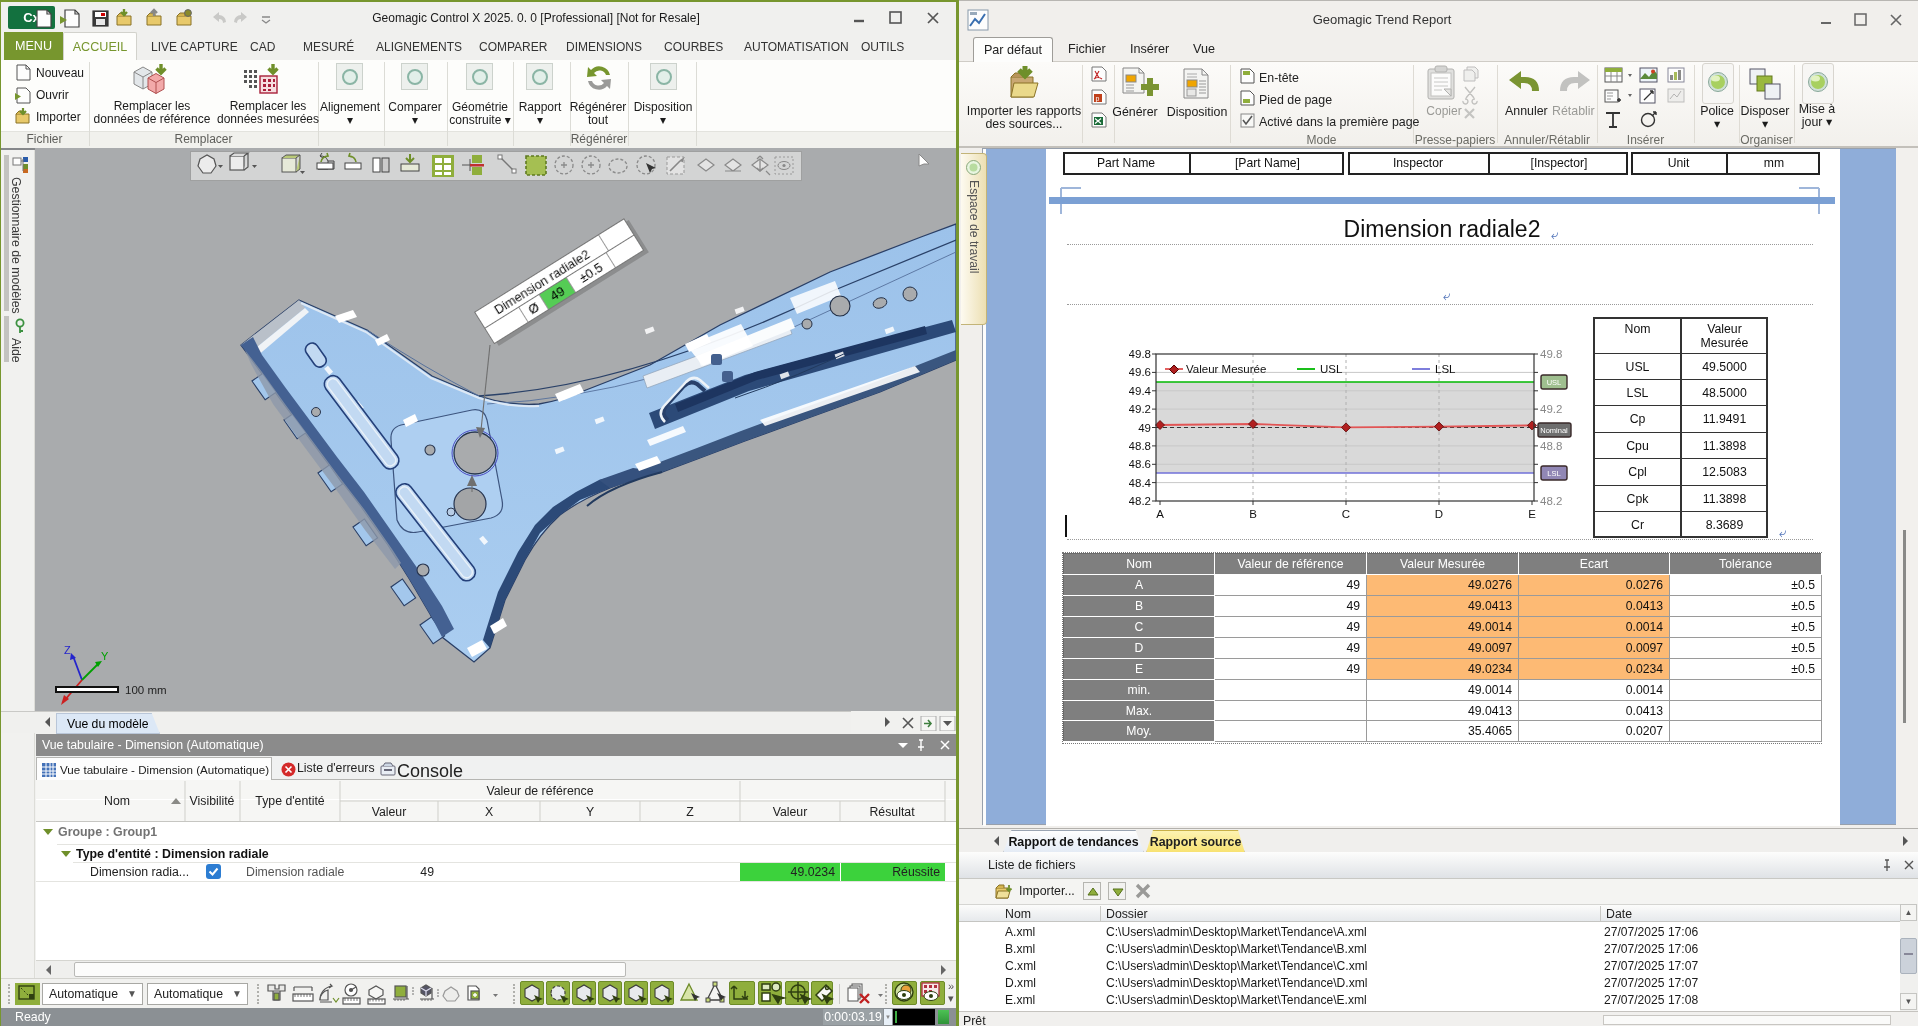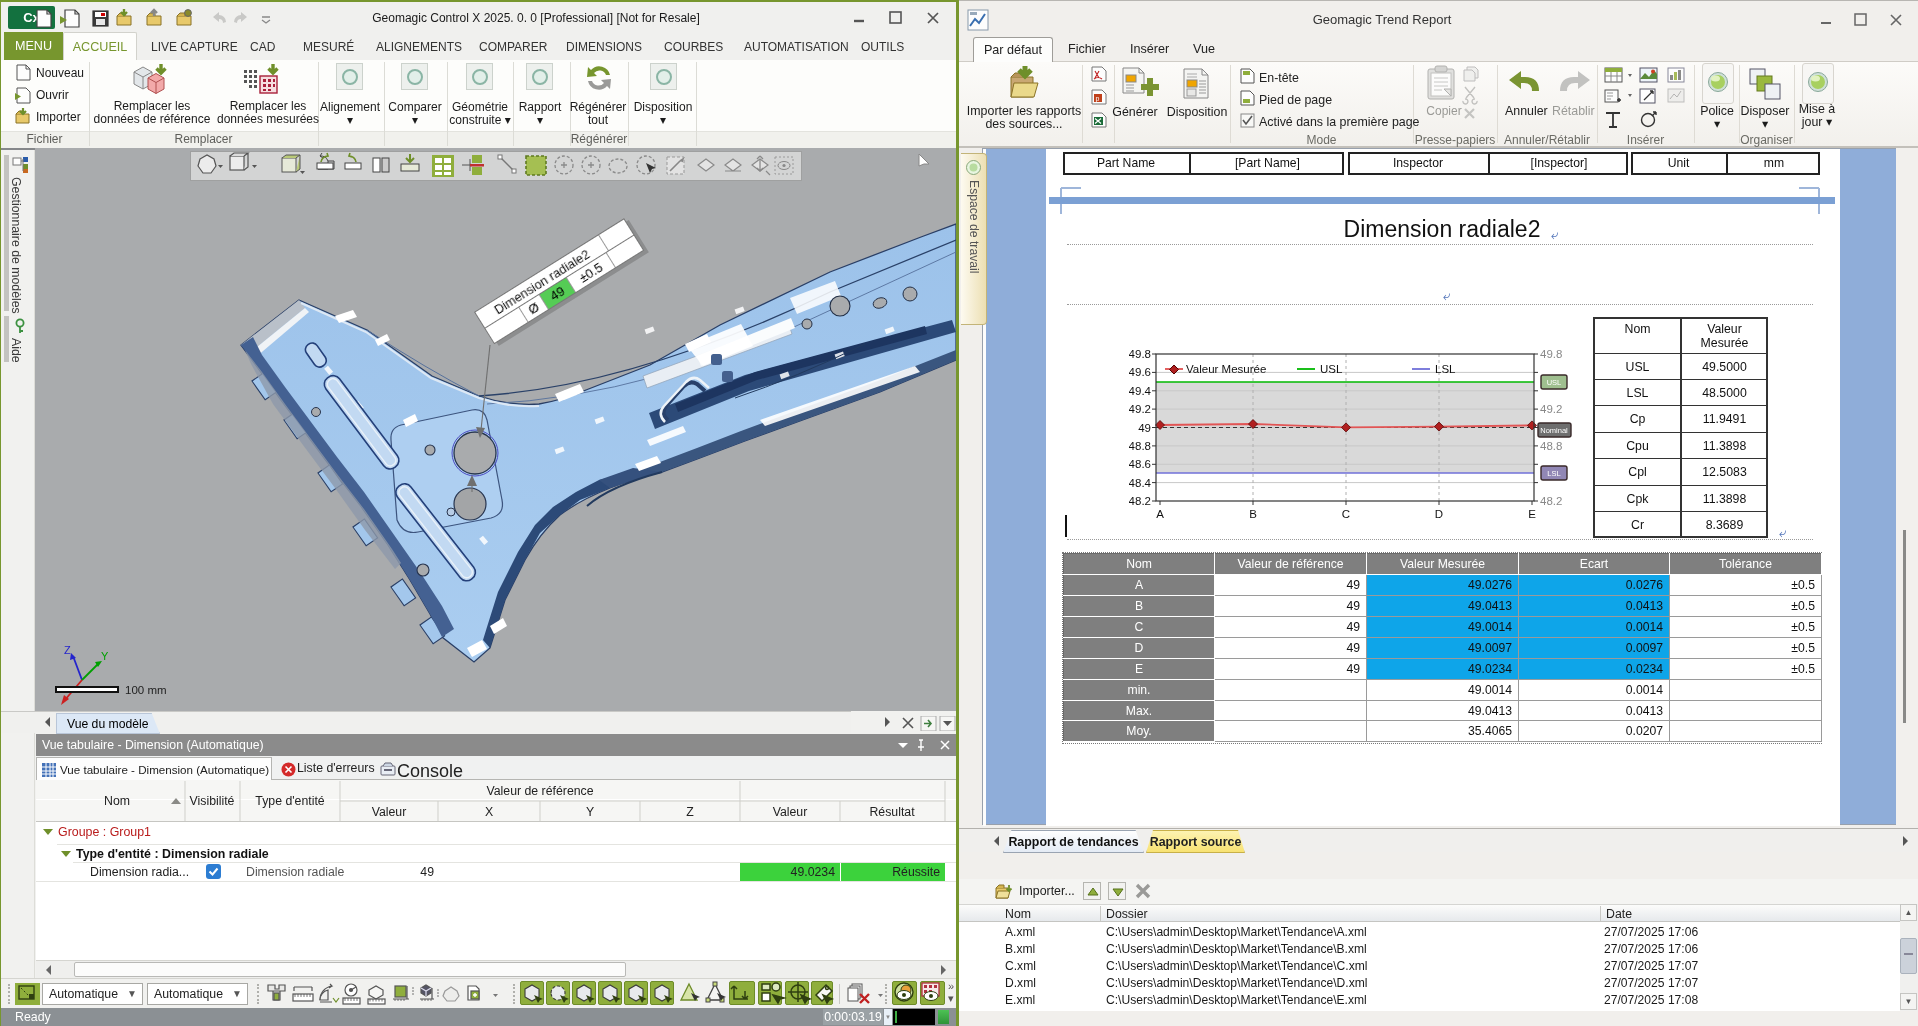--- a/index.html
+++ b/index.html
@@ -11,21 +11,21 @@
 .olv{background:#77962e}
 .sep{position:absolute;width:1px;background:#dcdcd6}
 .gl{position:absolute;font-size:12px;color:#5e5e5a}
 .lbl{position:absolute;font-size:12px;color:#1b1b1b;line-height:13px;text-align:center}
 .tabtx{position:absolute;font-size:12px;color:#333;top:8px}
 .cirbtn{position:absolute;width:27px;height:27px;background:#edf0ed;border:1px solid #ccd2cc;top:63px}
 .cirbtn i{position:absolute;left:50%;top:50%;width:16px;height:16px;margin:-8px 0 0 -8px;border:2px solid #8ab5a5;border-radius:50%;background:#e2efe9}
 .gi{position:absolute;top:981px;width:24px;height:24px;background:#8fae3c;border:1px solid #6d8b28;border-radius:2px}
 td{border:1px solid #9a9a9a;padding:0 6px;overflow:hidden;white-space:nowrap}
 td.hd{background:#7f7f7f;color:#fff;border-color:#6a6a6a #fff #fff #6a6a6a}
-td.gc{background:#0ea5e9}
+td.gc{background:#fdba74}
 td.wc{background:#fff}
 </style></head>
 <body>
 <div class="ab" style="left:0;top:0;width:959px;height:1026px;background:#f1f1ef">
 
 <div class="ab olv" style="left:0;top:0;width:959px;height:2px"></div>
 <div class="ab olv" style="left:956px;top:0;width:3px;height:1026px"></div>
 <div class="ab olv" style="left:0;top:0;width:1px;height:1026px"></div>
 
 <div class="ab" style="left:1px;top:2px;width:955px;height:30px;background:#f0f0ee">
@@ -462,21 +462,21 @@
  <text x="504" y="15" font-size="12.3" fill="#222" text-anchor="middle">Valeur de référence</text>
  <text x="353" y="36" font-size="12.3" fill="#222" text-anchor="middle">Valeur</text>
  <text x="453" y="36" font-size="12.3" fill="#222" text-anchor="middle">X</text>
  <text x="554" y="36" font-size="12.3" fill="#222" text-anchor="middle">Y</text>
  <text x="654" y="36" font-size="12.3" fill="#222" text-anchor="middle">Z</text>
  <text x="754" y="36" font-size="12.3" fill="#222" text-anchor="middle">Valeur</text>
  <text x="856" y="36" font-size="12.3" fill="#222" text-anchor="middle">Résultat</text>
 </svg>
 <div class="ab" style="left:36px;top:822px;width:920px;height:138px;background:#fff"></div>
 <div class="ab" style="left:43px;top:829px;width:0;height:0;border:5px solid transparent;border-top:6px solid #6f8f2a"></div>
-<div class="ab" style="left:58px;top:825px;font-size:12.4px;font-weight:normal;color:#b91c1c">Groupe : Group1</div>
+<div class="ab" style="left:58px;top:825px;font-size:12.4px;font-weight:bold;color:#737373">Groupe : Group1</div>
 <div class="ab" style="left:61px;top:851px;width:0;height:0;border:5px solid transparent;border-top:6px solid #6f8f2a"></div>
 <div class="ab" style="left:76px;top:847px;font-size:12.4px;font-weight:bold;color:#111">Type d'entité : Dimension radiale</div>
 <div class="ab" style="left:57px;top:844px;width:899px;height:1px;background:#e4e4e0"></div>
 <div class="ab" style="left:73px;top:862px;width:883px;height:1px;background:#e4e4e0"></div>
 <div class="ab" style="left:36px;top:863px;width:920px;height:18px;font-size:12.3px;color:#222">
  <div class="ab" style="left:54px;top:2px">Dimension radia...</div>
  <div class="ab" style="left:170px;top:1px;width:15px;height:15px;background:#2d7dd2;border-radius:3px"><svg width="15" height="15" viewBox="0 0 15 15">
         <path d="M3.5,7.5 l3,3 5,-6" stroke="#fff" stroke-width="2" fill="none"></path>
       </svg></div>
  <div class="ab" style="left:210px;top:2px;color:#555">Dimension radiale</div>
@@ -1030,20 +1030,27 @@
       </table>
 </div>
 
 <div class="ab" style="left:0;top:827px;width:959px;height:24px;background:#f0efed;border-top:1px solid #b3b1ad">
  <div class="ab" style="left:30px;top:7px;width:0;height:0;border:5px solid transparent;border-right-color:#555"></div>
  <div class="ab" style="left:44px;top:1px;width:141px;height:23px;background:linear-gradient(#fefefe,#e4ebf5);border:1px solid #9aa4b2;clip-path:polygon(6% 0,94% 0,100% 100%,0 100%);font-size:12.4px;font-weight:bold;color:#111;text-align:center;line-height:22px">Rapport de tendances</div>
  <div class="ab" style="left:187px;top:1px;width:99px;height:23px;background:linear-gradient(#fdf3b2,#f8e272);border:1px solid #c8b048;clip-path:polygon(7% 0,93% 0,100% 100%,0 100%);font-size:12.4px;font-weight:bold;color:#222;text-align:center;line-height:22px">Rapport source</div>
  <div class="ab" style="left:944px;top:7px;width:0;height:0;border:5px solid transparent;border-left-color:#555"></div>
 </div>
 
+<div class="ab" style="left:0;top:851px;width:959px;height:27px;background:linear-gradient(#fdfdfc,#dfe2e6);border-bottom:1px solid #c8c8c4">
+ <div class="ab" style="left:29px;top:6px;font-size:12.6px;color:#222">Liste de fichiers</div>
+ <svg class="ab" style="left:925px;top:7px" width="30" height="13" viewBox="0 0 30 13">
+        <path d="M3,1 v7 m-3,0 h6 m-3,0 v4 m-2,-11 h4" stroke="#555" stroke-width="1.3" fill="none"></path>
+        <path d="M21,2 l8,8 m0,-8 l-8,8" stroke="#555" stroke-width="1.4"></path>
+      </svg>
+</div>
 <div class="ab" style="left:0;top:878px;width:959px;height:25px;background:#f4f4f2">
  <svg class="ab" style="left:36px;top:4px" width="18" height="17" viewBox="0 0 18 17">
         <path d="M1,5 h12 v10 h-12 z" fill="#e8c96a" stroke="#8a7326"></path>
         <path d="M1,5 l3,-3 h5 v3" fill="#d4b44f" stroke="#8a7326"></path>
         <path d="M3,8 h12 l-2,7 h-12 z" fill="#f0e09a" stroke="#8a7326"></path>
         <path d="M14,2 v6 m-2.5,-2.5 l2.5,2.5 2.5,-2.5" stroke="#6f8f2a" stroke-width="1.8" fill="none"></path>
       </svg>
  <div class="ab" style="left:60px;top:5px;font-size:12.4px;color:#222">Importer...</div>
  <div class="ab" style="left:124px;top:3px;width:18px;height:18px;background:#f2f2f0;border:1px solid #b5b5b0"><svg width="18" height="18" viewBox="0 0 18 18">
           <path d="M9,5 l5,7 h-10 z" fill="#8fae3c" stroke="#55701a"></path>
@@ -1080,13 +1087,17 @@
       <div class="ab" style="left:645px;top:71px">27/07/2025 17:08</div>
 </div>
 <div class="ab" style="left:941px;top:903px;width:18px;height:107px;background:#f0f0ee">
  <div class="ab" style="left:0;top:0;width:17px;height:17px;background:#f4f4f2;border:1px solid #c5c5c2;font-size:8px;color:#555;text-align:center;line-height:16px">▲</div>
  <div class="ab" style="left:0;top:34px;width:17px;height:36px;background:#ccd2da;border:1px solid #aab2bc;border-radius:2px">
         <div style="margin:14px 3px;border-top:1px solid #889;height:2px;border-bottom:1px solid #889"></div>
       </div>
  <div class="ab" style="left:0;top:89px;width:17px;height:17px;background:#f4f4f2;border:1px solid #c5c5c2;font-size:8px;color:#555;text-align:center;line-height:16px">▼</div>
 </div>
 
+<div class="ab" style="left:0;top:1010px;width:959px;height:16px;background:#f1f0ee;border-top:1px solid #c5c3bf">
+ <div class="ab" style="left:4px;top:2px;font-size:12.3px;color:#222">Prêt</div>
+ <div class="ab" style="left:644px;top:3px;width:288px;height:10px;background:#fafaf9;border:1px solid #c8c6c2"></div>
+</div>
 </div>
 
 </body></html>

